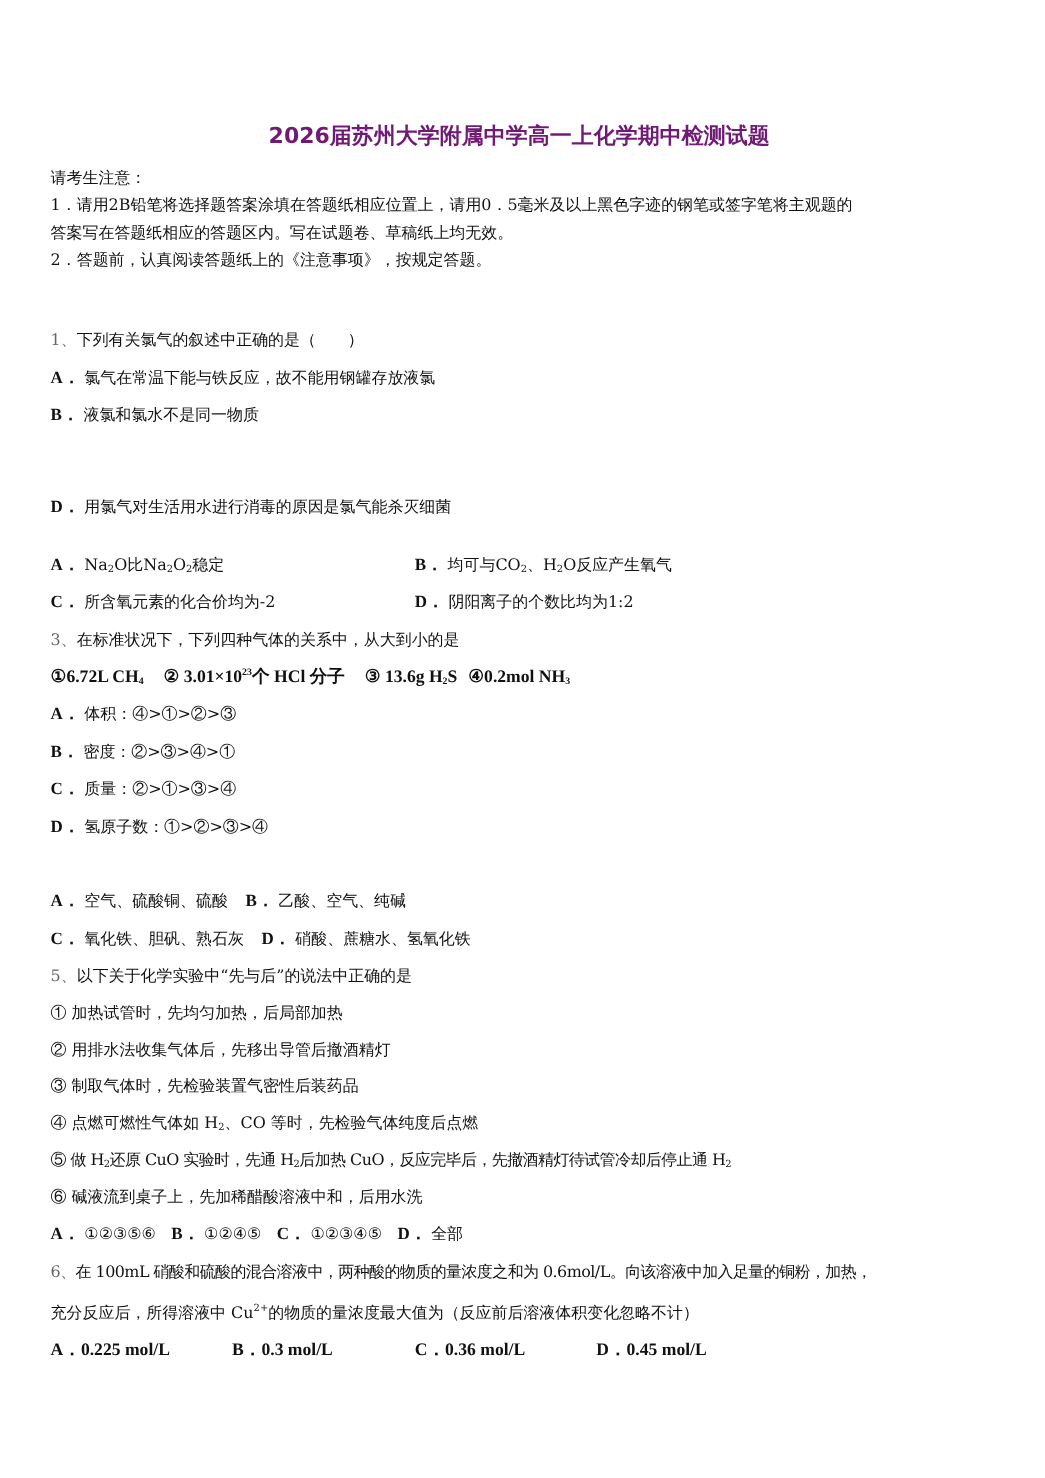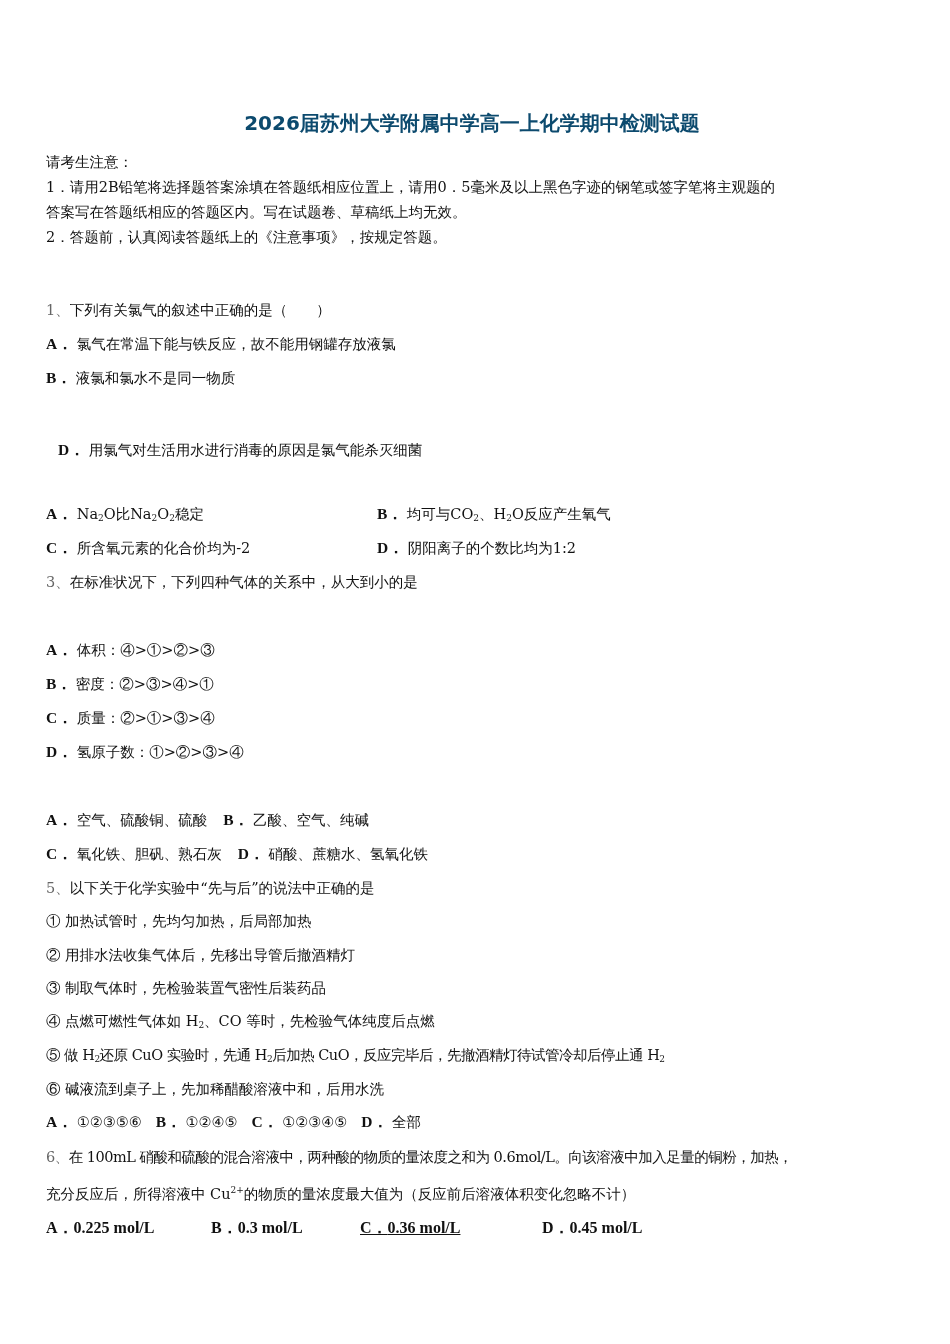--- a/index.html
+++ b/index.html
@@ -5,21 +5,21 @@
   html, body { margin: 0; padding: 0; background: #ffffff; }
   body {
     width: 950px; height: 1344px; position: relative; overflow: hidden;
     font-family: "DejaVu Serif", "Liberation Serif", serif;
     color: #111111;
   }
   .page { position: absolute; left: 0; top: 0; width: 950px; height: 1344px; }
   .title {
     position: absolute; left: 0; top: 110px; width: 944px; text-align: center;
     font-family: "DejaVu Sans", "Liberation Sans", sans-serif;
-    font-weight: bold; font-size: 20px; letter-spacing: 0px; color: #0c4a6e;
+    font-weight: bold; font-size: 20px; letter-spacing: 0px; color: #701a75;
   }
   .line {
     position: absolute; left: 46px; white-space: nowrap;
     font-size: 14.5px; line-height: 20px; color: #111;
   }
   .num { color: #666; }
   .b { font-weight: bold; font-family: "Liberation Serif", "DejaVu Serif", serif; }
   .lab { font-weight: bold; font-family: "Liberation Serif", serif; font-size: 15.5px; margin-right: 4px; }
   sub { font-size: 9px; vertical-align: -2px; line-height: 0; }
   sup { font-size: 9px; vertical-align: 6px; line-height: 0; }
@@ -39,33 +39,36 @@
   <div class="line" style="top:177px;">1．请用2B铅笔将选择题答案涂填在答题纸相应位置上，请用0．5毫米及以上黑色字迹的钢笔或签字笔将主观题的</div>
   <div class="line" style="top:202px;">答案写在答题纸相应的答题区内。写在试题卷、草稿纸上均无效。</div>
   <div class="line" style="top:227px;">2．答题前，认真阅读答题纸上的《注意事项》，按规定答题。</div>
 
 
   <div class="line" style="top:300px;">
     <span class="num">1、</span><span>下列有关氯气的叙述中正确的是（　　）</span>
   </div>
   <div class="line" style="top:334px;"><span class="lab">A．</span><span>氯气在常温下能与铁反应，故不能用钢罐存放液氯</span></div>
   <div class="line" style="top:368px;"><span class="lab">B．</span><span>液氯和氯水不是同一物质</span></div>
-  <div class="line" style="top:440px;margin-left:12px;"><span class="lab">D．</span><span>用氯气对生活用水进行消毒的原因是氯气能杀灭细菌</span></div>
+  <div class="line" style="top:451px;"><span class="lab">D．</span><span>用氯气对生活用水进行消毒的原因是氯气能杀灭细菌</span></div>
 
   <div class="line" style="top:504px; width:880px;">
     <span><span class="lab">A．</span><span>Na</span><sub>2</sub><span>O比Na</span><sub>2</sub><span>O</span><sub>2</sub><span>稳定</span></span>
     <span class="col2" style="left:331px;"><span class="lab">B．</span><span>均可与CO</span><sub>2</sub><span>、H</span><sub>2</sub><span>O反应产生氧气</span></span>
   </div>
   <div class="line" style="top:538px; width:880px;">
     <span><span class="lab">C．</span><span>所含氧元素的化合价均为-2</span></span>
     <span class="col2" style="left:331px;"><span class="lab">D．</span><span>阴阳离子的个数比均为1:2</span></span>
   </div>
 
   <div class="line" style="top:572px;">
     <span class="num">3、</span><span>在标准状况下，下列四种气体的关系中，从大到小的是</span>
+  </div>
+  <div class="line b serifnum" style="top:606px;">
+    <span>①6.72L CH</span><sub>4</sub><span class="gap"></span><span>② 3.01×10</span><sup>23</sup><span>个 HCl 分子</span><span class="gap"></span><span>③ 13.6g H</span><sub>2</sub><span>S</span><span style="display:inline-block;width:10px;"></span><span>④0.2mol NH</span><sub>3</sub>
   </div>
   <div class="line" style="top:640px;"><span class="lab">A．</span><span>体积：④&gt;①&gt;②&gt;③</span></div>
   <div class="line" style="top:674px;"><span class="lab">B．</span><span>密度：②&gt;③&gt;④&gt;①</span></div>
   <div class="line" style="top:708px;"><span class="lab">C．</span><span>质量：②&gt;①&gt;③&gt;④</span></div>
   <div class="line" style="top:742px;"><span class="lab">D．</span><span>氢原子数：①&gt;②&gt;③&gt;④</span></div>
 
   <div class="line" style="top:810px;">
     <span><span class="lab">A．</span><span>空气、硫酸铜、硫酸</span></span><span style="display:inline-block;width:16px;"></span><span><span class="lab">B．</span><span>乙酸、空气、纯碱</span></span>
   </div>
   <div class="line" style="top:844px;">
@@ -91,17 +94,17 @@
 
   <div class="line narrow" style="top:1147px;">
     <span class="num">6、</span><span>在 100mL 硝酸和硫酸的混合溶液中，两种酸的物质的量浓度之和为 0.6mol/L。向该溶液中加入足量的铜粉，加热，</span>
   </div>
   <div class="line" style="top:1184px;">
     <span>充分反应后，所得溶液中 Cu</span><sup>2+</sup><span>的物质的量浓度最大值为（反应前后溶液体积变化忽略不计）</span>
   </div>
   <div class="line b serifnum" style="top:1218px; width:880px;">
     <span style="position:absolute; left:0;"><span>A．</span><span>0.225 mol/L</span></span>
     <span style="position:absolute; left:165px;"><span>B．</span><span>0.3 mol/L</span></span>
-    <span style="position:absolute; left:314px;text-decoration:underline;"><span>C．</span><span>0.36 mol/L</span></span>
+    <span style="position:absolute; left:331px;"><span>C．</span><span>0.36 mol/L</span></span>
     <span style="position:absolute; left:496px;"><span>D．</span><span>0.45 mol/L</span></span>
   </div>
 
 </div>
 
 </body></html>

